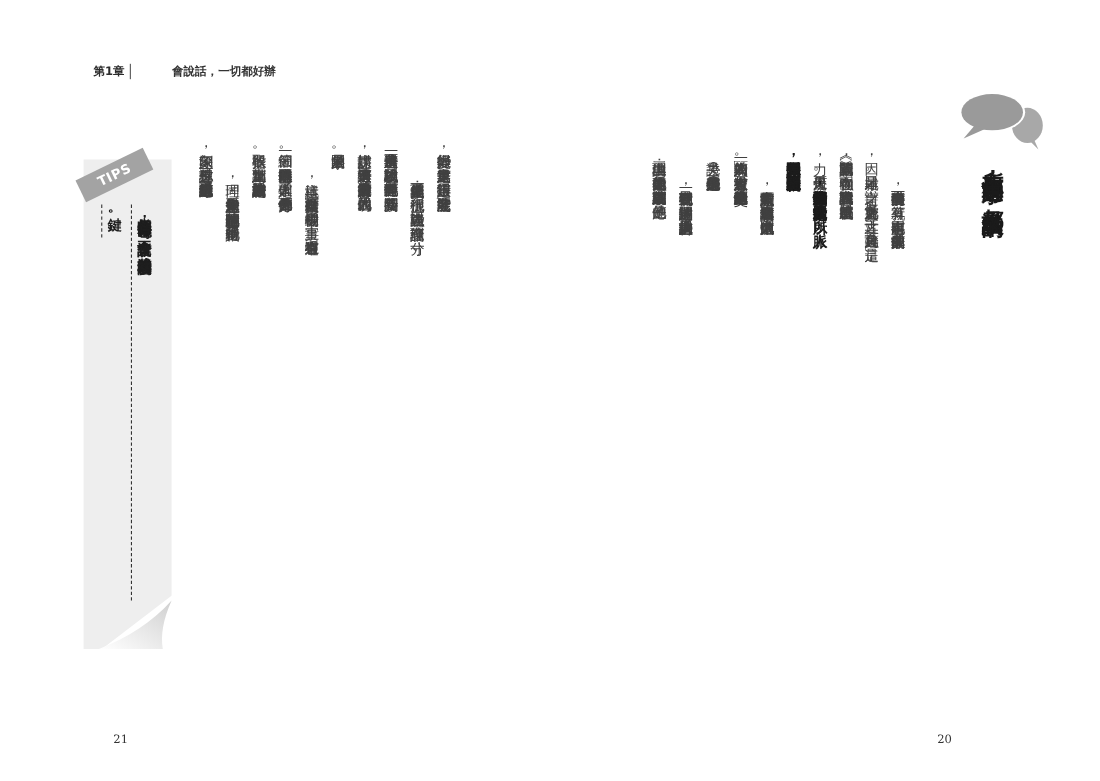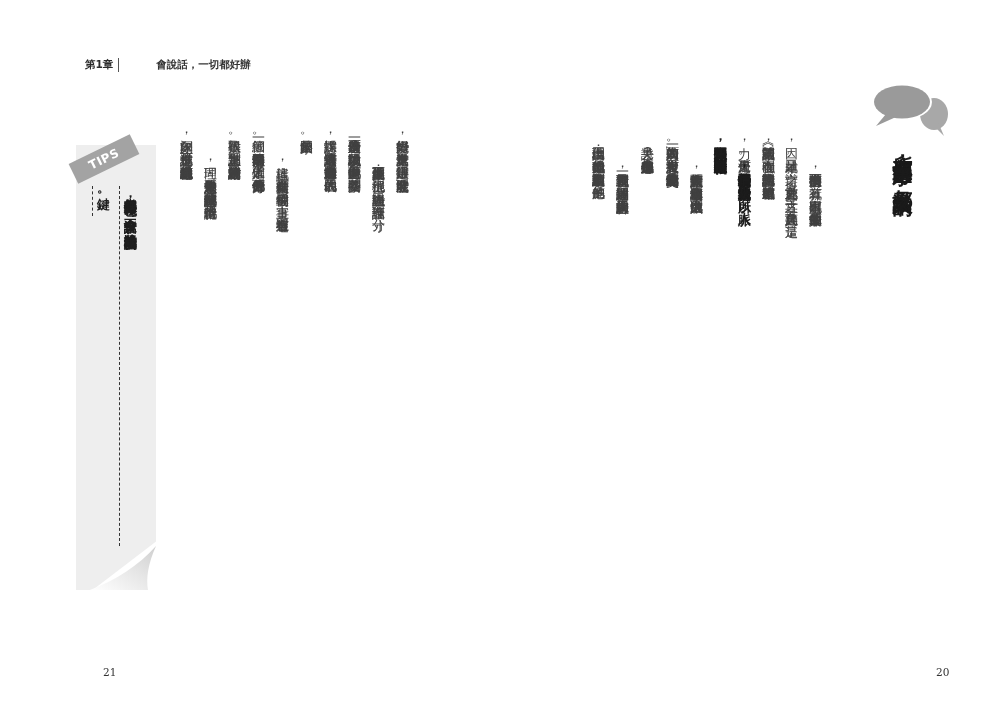--- a/index.html
+++ b/index.html
@@ -92,13 +92,13 @@
 </div>
 <div class="col" style="left:713px; top:137px;">
   <span class="b">和人際關係很重要，而口才就是處理好人際關係的關鍵。</span>
 </div>
 <div class="col" style="left:689px; top:164px;">如果大家有注意航太新聞，應該聽過楊利偉這個名字，他以「中國進入太空第</div>
 <div class="col" style="left:665px; top:137px;">一人」的頭銜廣為人知。可是大家有沒有想過，為什麼這個歷史性的時刻是交給他</div>
 <div class="col" style="left:640px; top:137px;">去見證？這個殊榮是怎樣落在他身上的？</div>
 <div class="col" style="left:615px; top:164px;">直到我看到一個電視節目，這個謎題才被揭開。主持人採訪了航天局的長官，</div>
 <div class="col" style="left:591px; top:137px;">說出三個理由：一是他的專業能力很強，集訓期間成績一直名列前茅；二是他的應</div>
 
-<div class="page-num" style="left:936px;text-align:right;">20</div>
+<div class="page-num" style="left:852px;text-align:right;">20</div>
 
 </body></html>

